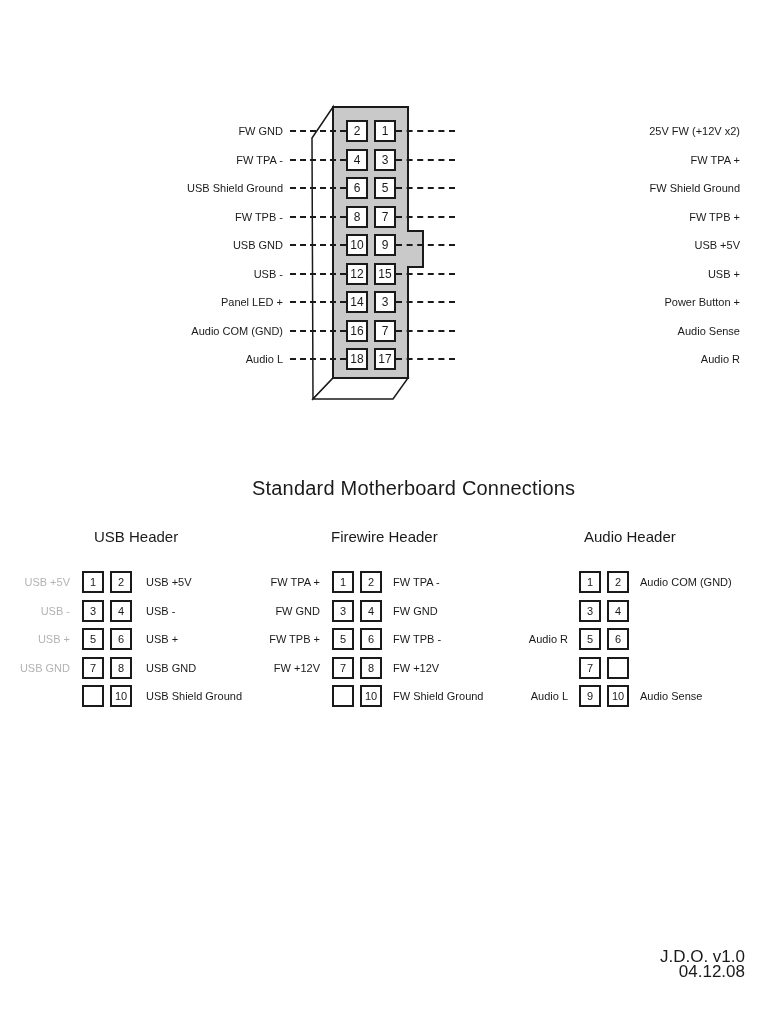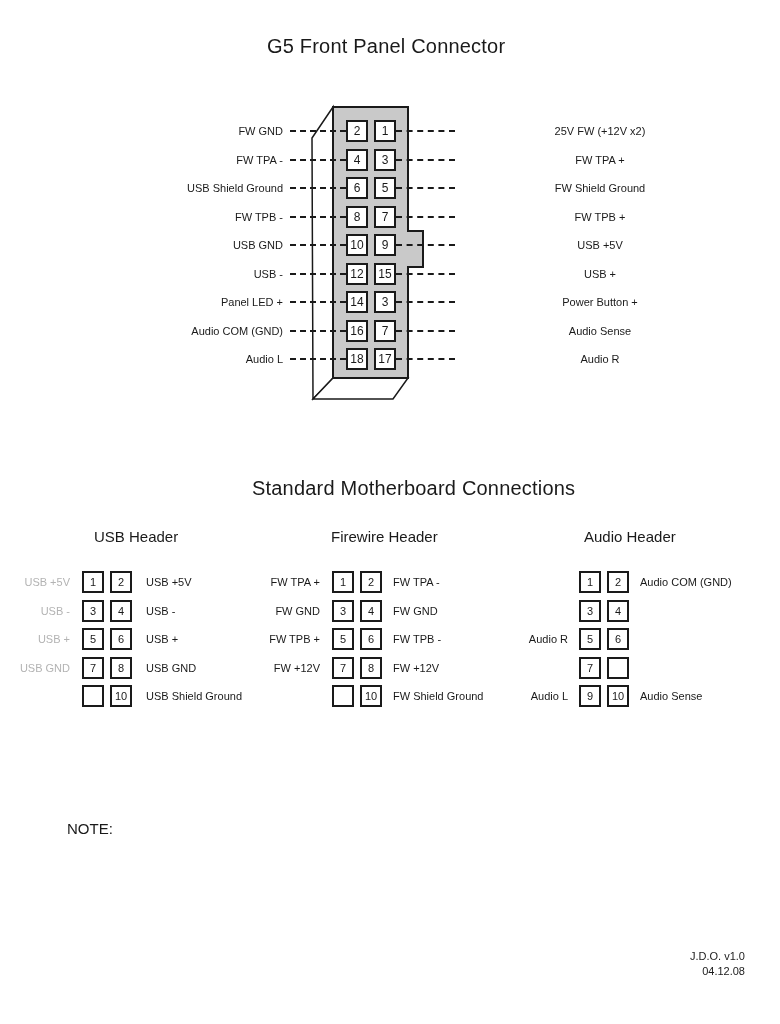--- a/index.html
+++ b/index.html
@@ -10,49 +10,48 @@
   #page{position:relative;width:780px;height:1024px;overflow:hidden;background:#fff;}
   .abs{position:absolute;}
 
   .main-title{font-size:20px;letter-spacing:0.2px;}
   .section-title{font-size:20px;letter-spacing:0.2px;}
   .hdr-title{font-size:15px;margin-left:28px;}
 
   
   .crow{position:absolute;left:0;width:780px;height:22px;font-size:11px;line-height:22px;}
   .cl{position:absolute;left:0;width:283px;text-align:right;white-space:nowrap;}
-  .cr{position:absolute;left:460px;width:280px;text-align:center;white-space:nowrap;}
+  .cr{position:absolute;left:460px;width:280px;text-align:right;white-space:nowrap;}
   .dl{position:absolute;left:290px;width:56px;top:10px;border-top:2px dashed #1a1a1a;}
   .dr{position:absolute;left:396px;width:59px;top:10px;border-top:2px dashed #1a1a1a;}
   .pb{position:absolute;width:22px;height:22px;box-sizing:border-box;background:#fff;
       border:2px solid #1a1a1a;text-align:center;line-height:18px;font-size:12px;}
   .pl{left:346px;}
   .pr{left:374px;}
 
   
   .hrow{position:absolute;left:0;width:780px;height:22px;font-size:11px;line-height:22px;}
   .hb{position:absolute;width:22px;height:22px;box-sizing:border-box;background:#fff;
       border:2px solid #1a1a1a;text-align:center;line-height:18px;font-size:11px;}
   .hl,.hr2{position:absolute;white-space:nowrap;}
   .u .hl{left:0;width:70px;text-align:right;color:#b3b3b3;}
   .u .b1{left:82px;}  .u .b2{left:110px;} .u .hr2{left:146px;}
   .f .hl{left:228px;width:92px;text-align:right;}
   .f .b1{left:332px;} .f .b2{left:360px;} .f .hr2{left:393px;}
   .a .hl{left:468px;width:100px;text-align:right;}
   .a .b1{left:579px;} .a .b2{left:607px;} .a .hr2{left:640px;}
 
   .note{font-size:15px;line-height:21px;}
-  .footer{font-size:11px;line-height:15px;text-align:right;}
+  .footer{font-size:17px;line-height:15px;text-align:right;}
 </style>
 </head>
 <body>
 
 <div id="page">
 
-  <div class="abs main-title" style="left:267px;top:35px;">G5 Front Panel Connector</div>
   <div class="abs section-title" style="left:232px;top:477px;margin-left:20px;">Standard Motherboard Connections</div>
 
   <svg class="abs" style="left:0;top:0;" width="780" height="430" viewBox="0 0 780 430">
     <path d="M333,107 L312,138 L313,399 L333,378 Z" fill="#ffffff" stroke="#1a1a1a" stroke-width="1.5"></path>
     <path d="M333,378 L313,399 L393,399 L408,378 Z" fill="#ffffff" stroke="#1a1a1a" stroke-width="1.5"></path>
     <path d="M333,107 H408 V231 H423 V267 H408 V378 H333 Z" fill="#c9c9c9" stroke="#1a1a1a" stroke-width="2"></path>
   </svg>
 
   <div class="crow" style="top:120px">
     <span class="cl">FW GND</span>
@@ -218,21 +217,20 @@
     <span class="hr2"></span>
   </div>
   <div class="hrow a" style="top:685px">
     <span class="hl">Audio L</span>
     <span class="hb b1">9</span>
     <span class="hb b2">10</span>
     <span class="hr2">Audio Sense</span>
   </div>
 
   <div class="abs note" style="left:67px;top:818px;width:660px;">
-    <div>NOTE:</div>
   </div>
 
   <div class="abs footer" style="right:35px;top:949px;">
     <div>J.D.O. v1.0</div>
     <div>04.12.08</div>
   </div>
 
 </div>
 
 </body></html>

